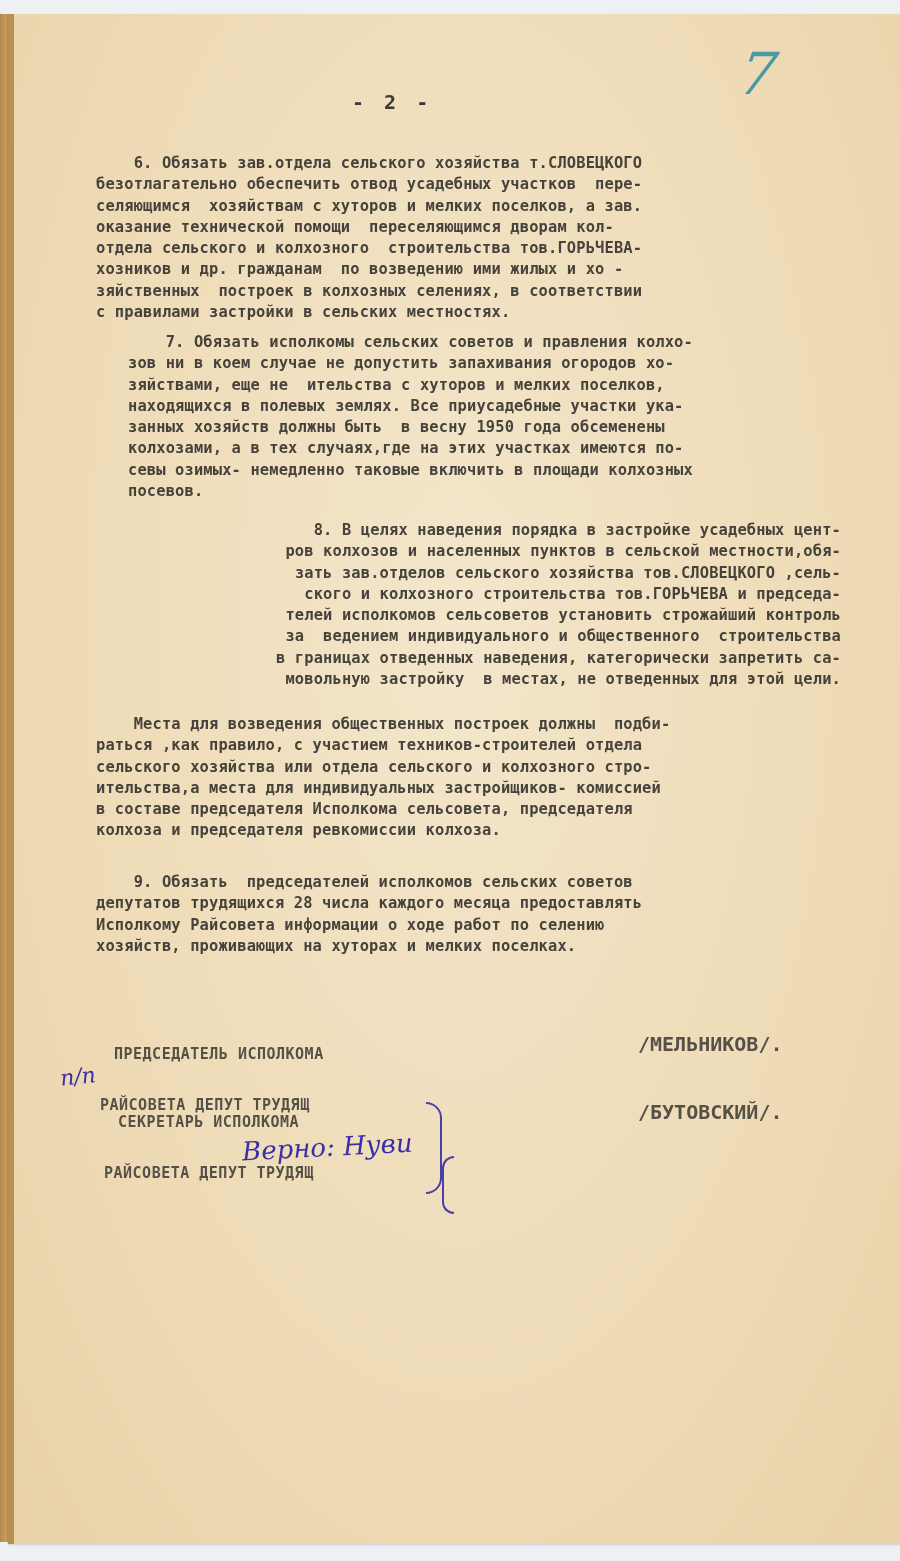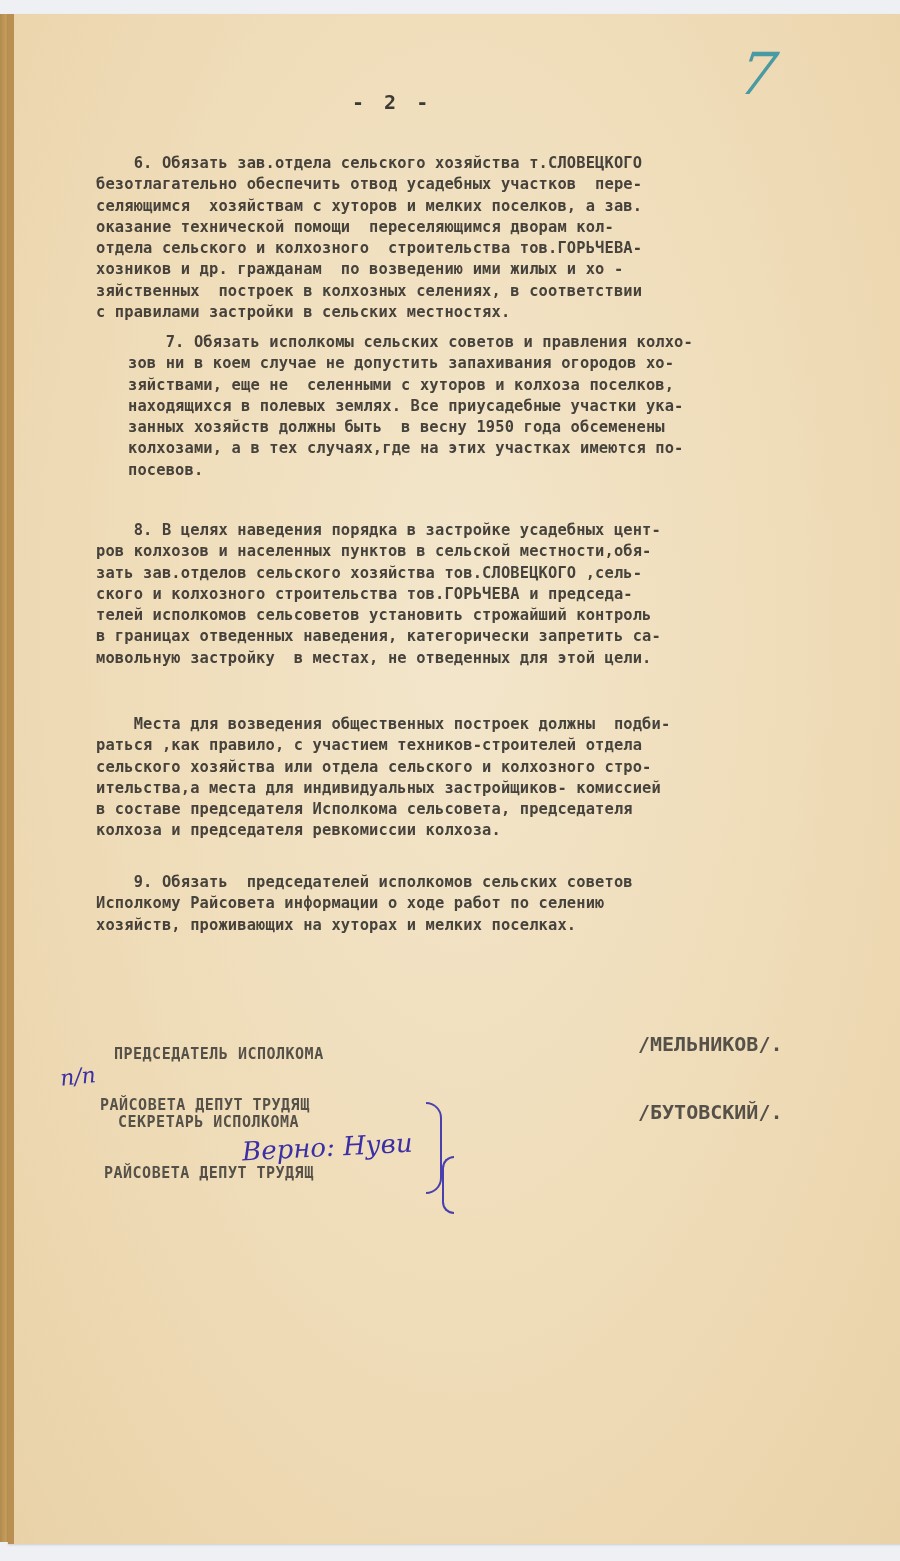--- a/index.html
+++ b/index.html
@@ -67,48 +67,51 @@
     <span class="line">оказание технической помощи  переселяющимся дворам кол-</span>
     <span class="line">отдела сельского и колхозного  строительства тов.ГОРЬЧЕВА-</span>
     <span class="line">хозников и др. гражданам  по возведению ими жилых и хо -</span>
     <span class="line">зяйственных  построек в колхозных селениях, в соответствии</span>
     <span class="line">с правилами застройки в сельских местностях.</span>
   </div>
 
   <div class="text-block" style="top:318px; left:82px;margin-left:32px;">
     <span class="line">    7. Обязать исполкомы сельских советов и правления колхо-</span>
     <span class="line">зов ни в коем случае не допустить запахивания огородов хо-</span>
-    <span class="line">зяйствами, еще не  селенными с хуторов и колхоза поселков,</span>
+    <span class="line">зяйствами, еще не  ительства с хуторов и мелких поселков,</span>
     <span class="line">находящихся в полевых землях. Все приусадебные участки ука-</span>
     <span class="line">занных хозяйств должны быть  в весну 1950 года обсеменены</span>
     <span class="line">колхозами, а в тех случаях,где на этих участках имеются по-</span>
+    <span class="line">севы озимых- немедленно таковые включить в площади колхозных</span>
     <span class="line">посевов.</span>
   </div>
 
-  <div class="text-block" style="top:506px; left:82px;">
+  <div class="text-block" style="top:506px; left:82px;text-align:right;">
     <span class="line">    8. В целях наведения порядка в застройке усадебных цент-</span>
     <span class="line">ров колхозов и населенных пунктов в сельской местности,обя-</span>
     <span class="line">зать зав.отделов сельского хозяйства тов.СЛОВЕЦКОГО ,сель-</span>
     <span class="line">ского и колхозного строительства тов.ГОРЬЧЕВА и председа-</span>
     <span class="line">телей исполкомов сельсоветов установить строжайший контроль</span>
+    <span class="line">за  ведением индивидуального и общественного  строительства</span>
     <span class="line">в границах отведенных наведения, категорически запретить са-</span>
     <span class="line">мовольную застройку  в местах, не отведенных для этой цели.</span>
   </div>
 
   <div class="text-block" style="top:700px; left:82px;">
     <span class="line">    Места для возведения общественных построек должны  подби-</span>
     <span class="line">раться ,как правило, с участием техников-строителей отдела</span>
     <span class="line">сельского хозяйства или отдела сельского и колхозного стро-</span>
     <span class="line">ительства,а места для индивидуальных застройщиков- комиссией</span>
     <span class="line">в составе председателя Исполкома сельсовета, председателя</span>
     <span class="line">колхоза и председателя ревкомиссии колхоза.</span>
   </div>
 
   <div class="text-block" style="top:858px; left:82px;">
     <span class="line">    9. Обязать  председателей исполкомов сельских советов</span>
+    <span class="line">депутатов трудящихся 28 числа каждого месяца предоставлять</span>
     <span class="line">Исполкому Райсовета информации о ходе работ по селению</span>
     <span class="line">хозяйств, проживающих на хуторах и мелких поселках.</span>
   </div>
 
   <div class="sig-title" style="left:100px; top:998px;">
     <div>ПРЕДСЕДАТЕЛЬ ИСПОЛКОМА</div>
     <div style="margin-left:-14px;">РАЙСОВЕТА ДЕПУТ ТРУДЯЩ</div>
   </div>
   <div class="sig-name" style="left:624px; top:1018px;">/МЕЛЬНИКОВ/.</div>
 

